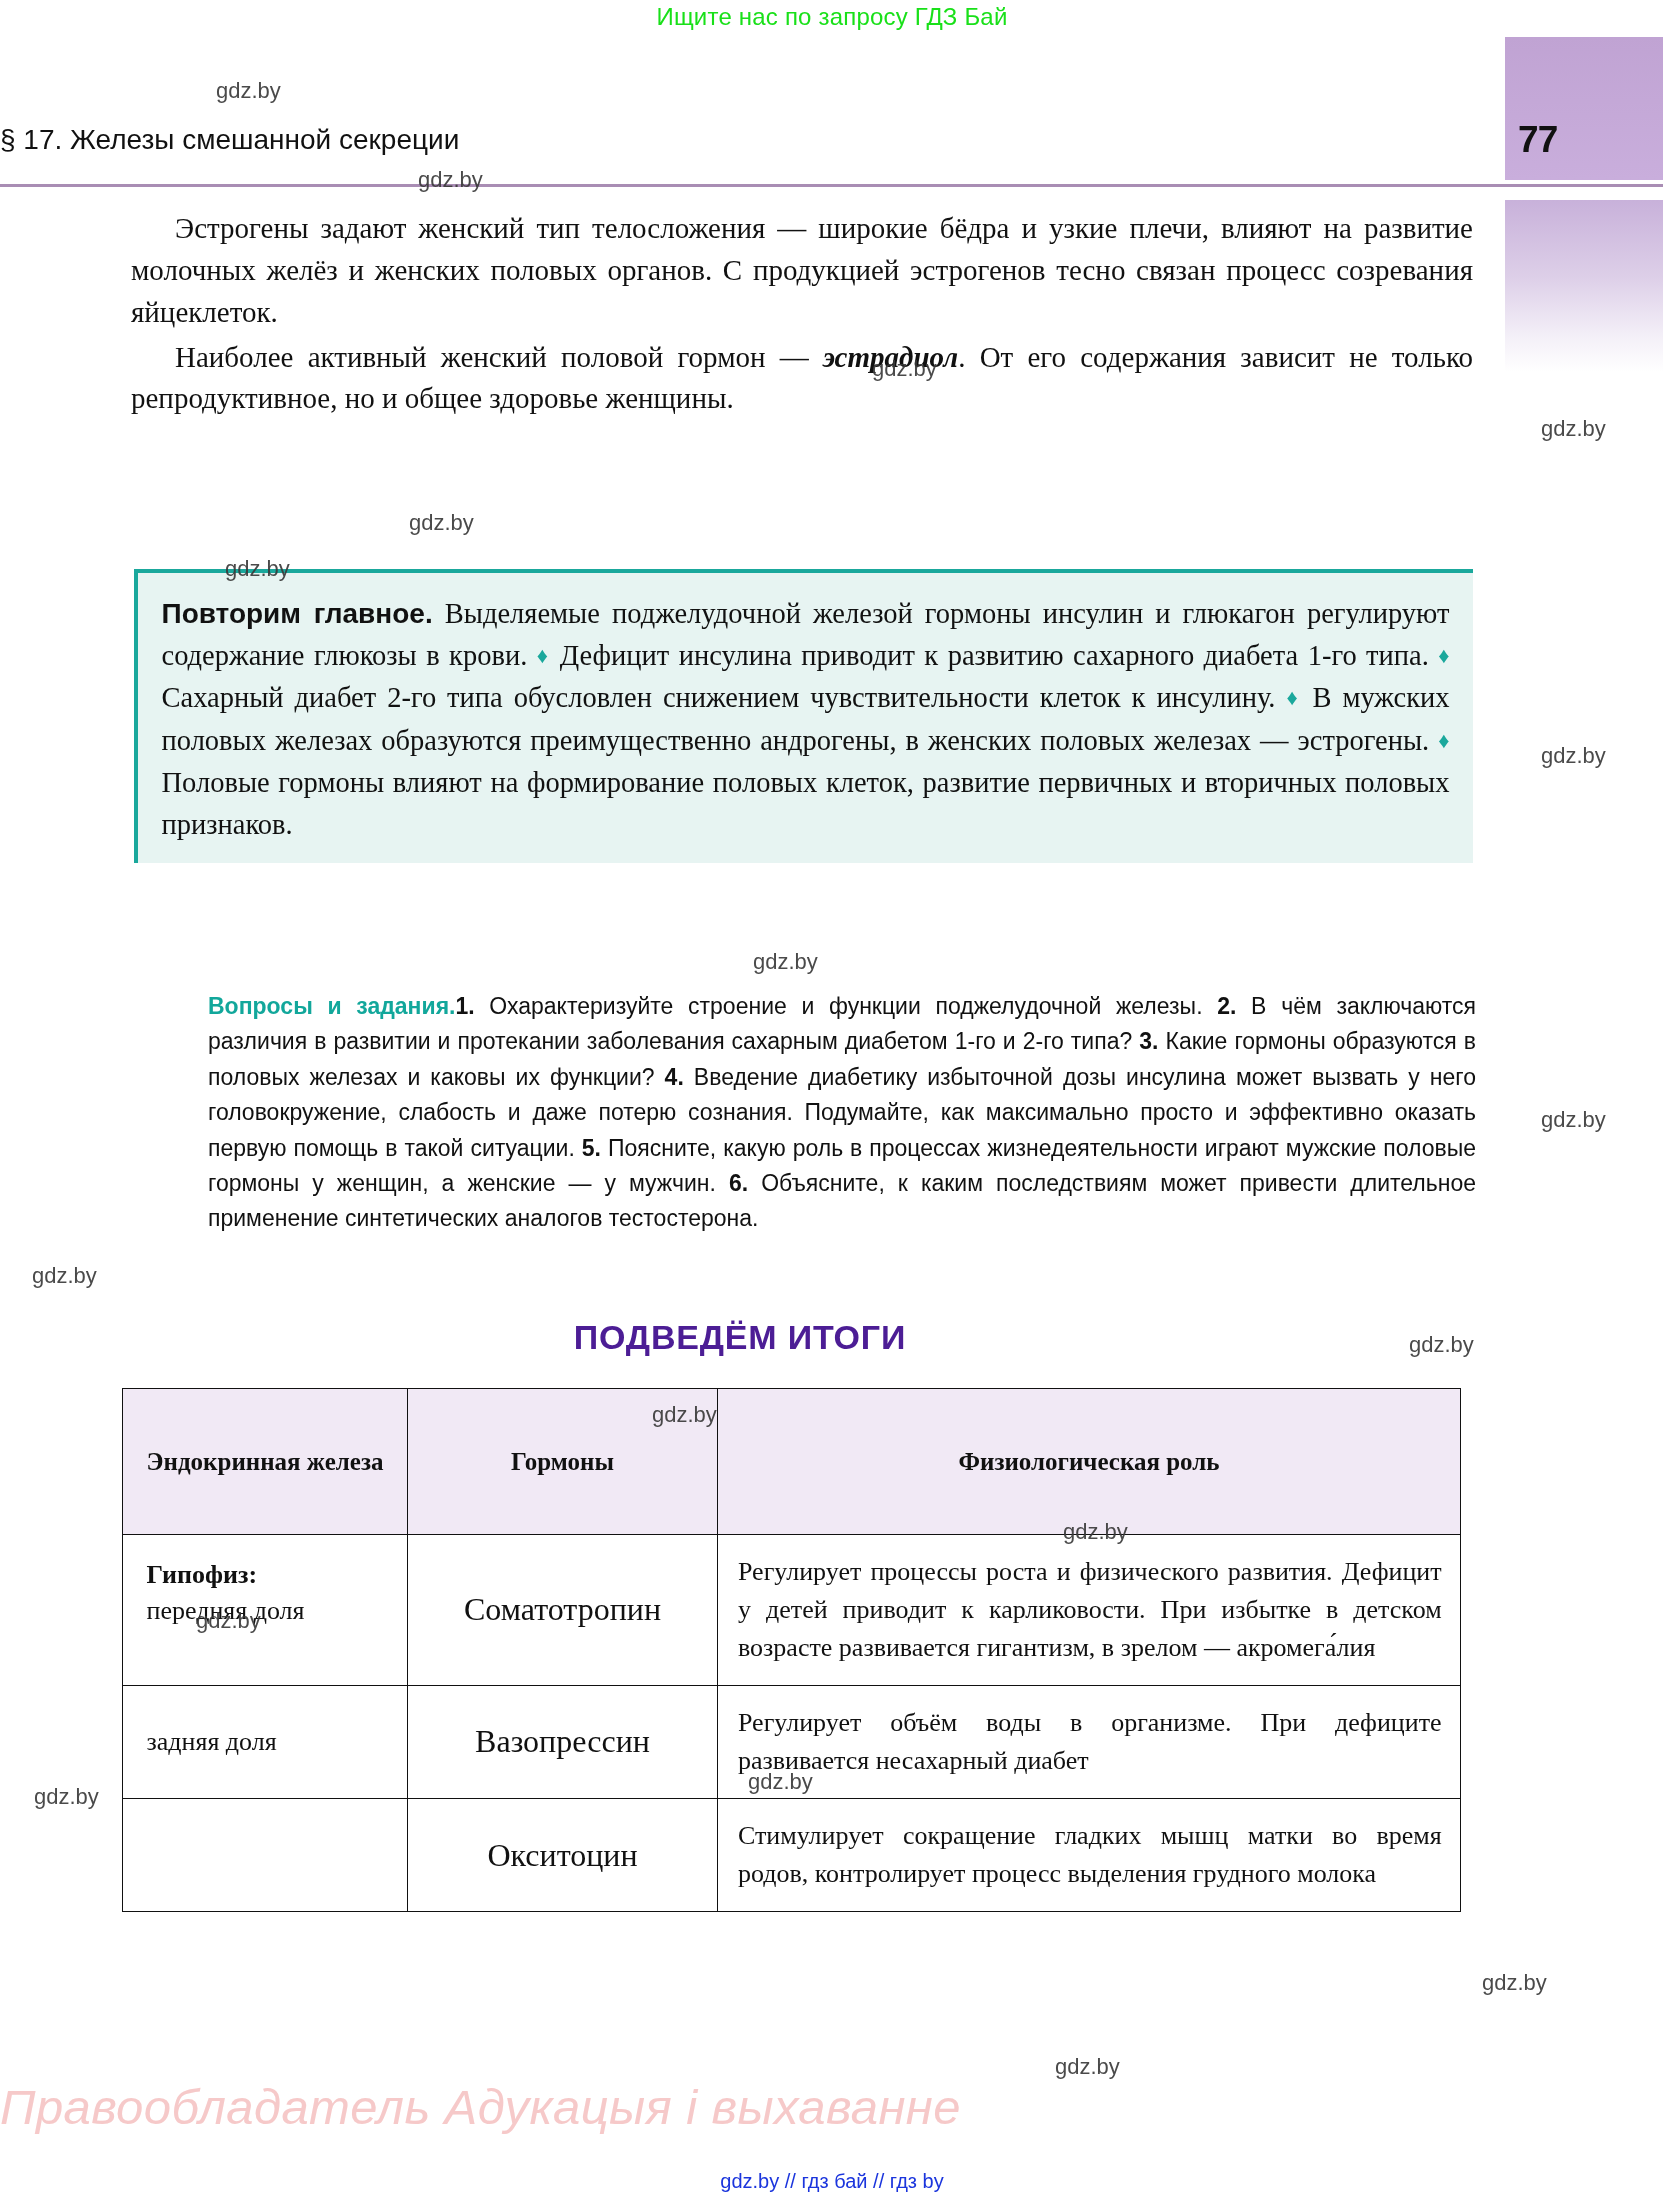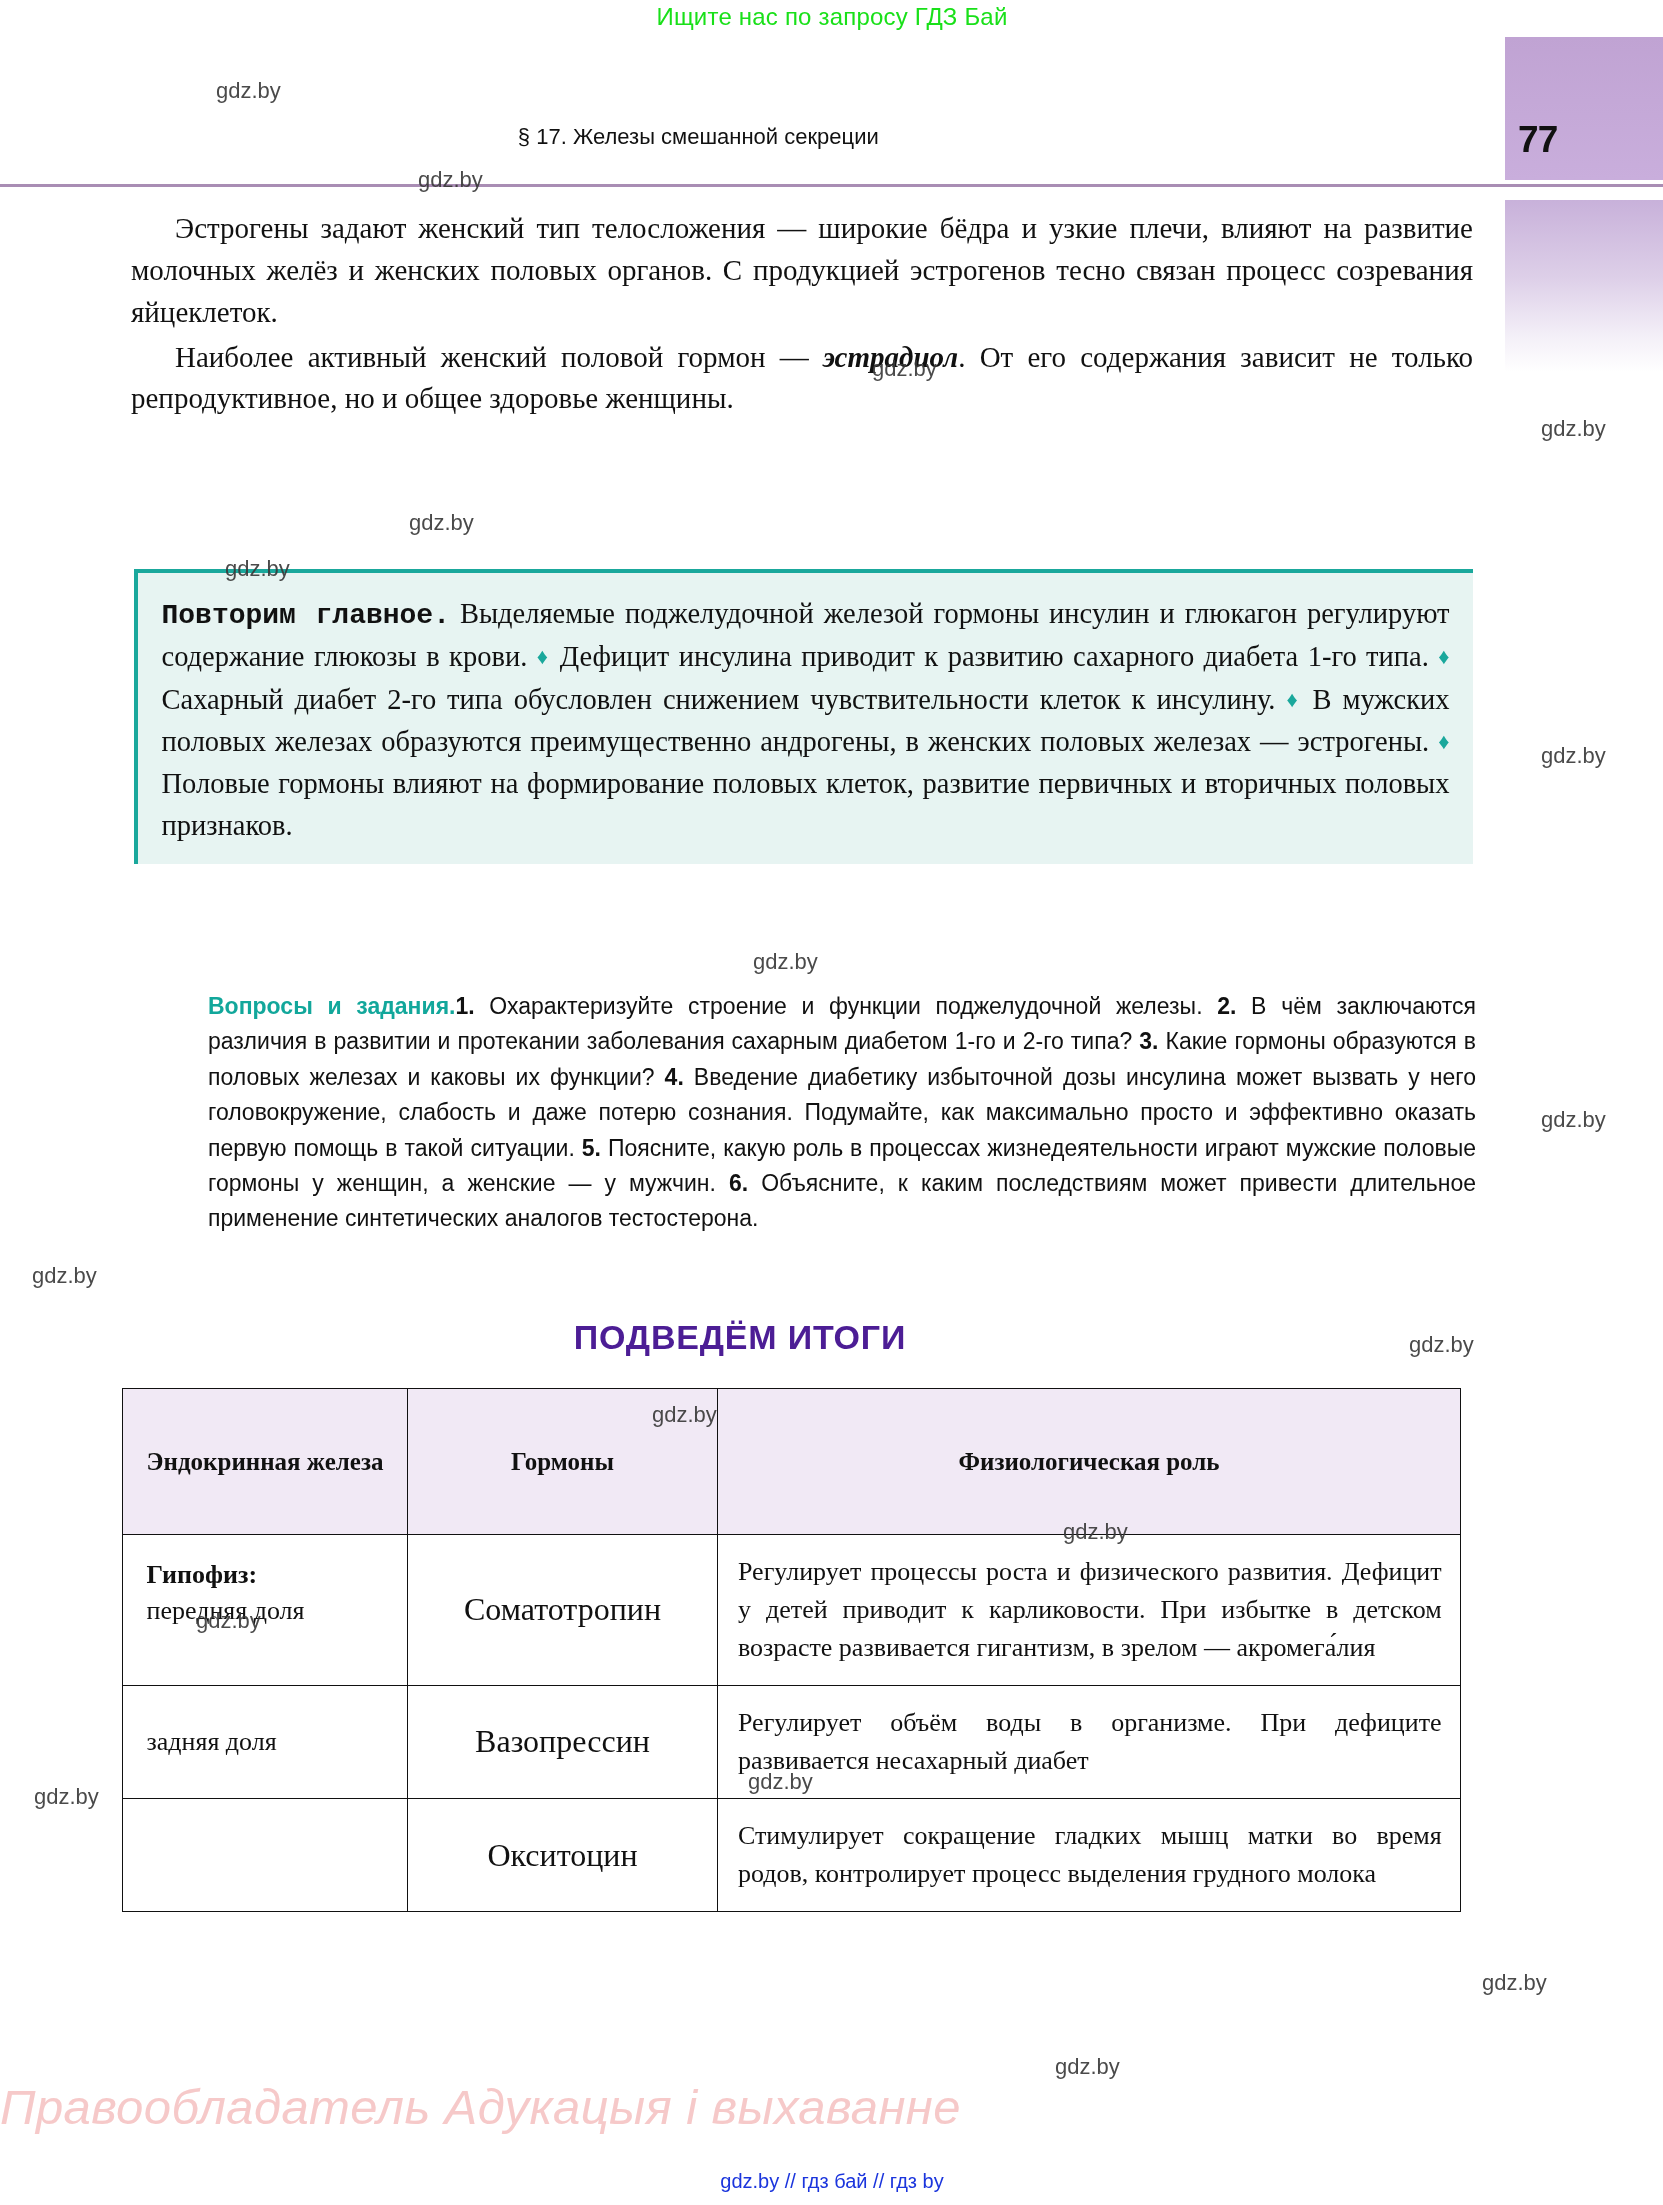--- a/index.html
+++ b/index.html
@@ -27,23 +27,23 @@
     font-size: 24px;
     letter-spacing: 0.2px;
   }
 
   
   .page-header {
     position: absolute;
     top: 124px;
     left: 0;
     width: 1415px;
-    text-align: center;
-    font-family: "Liberation Sans", sans-serif;
-    font-size: 22px;
+    text-align: left;
+    font-family: "Liberation Sans", sans-serif;
+    font-size: 28px;
     color: #111;
     padding-right: 18.4px;
     box-sizing: border-box;
   }
   .header-rule {
     position: absolute;
     top: 184px;
     left: 0;
     width: 1664px;
     height: 2.5px;
@@ -111,21 +111,21 @@
   }
   .summary-text {
     font-size: 28.5px;
     line-height: 1.48;
     text-align: justify;
     text-align-last: left;
     color: #111;
     margin: 0;
   }
   .summary-lead {
-    font-family: Liberation Mono, monospace;
+    font-family: Liberation Sans, sans-serif;
     font-weight: bold;
     font-size: 28px;
   }
   .diamond {
     color: #1aa89c;
     font-size: 22px;
     vertical-align: 1.7px;
   }
 
   

